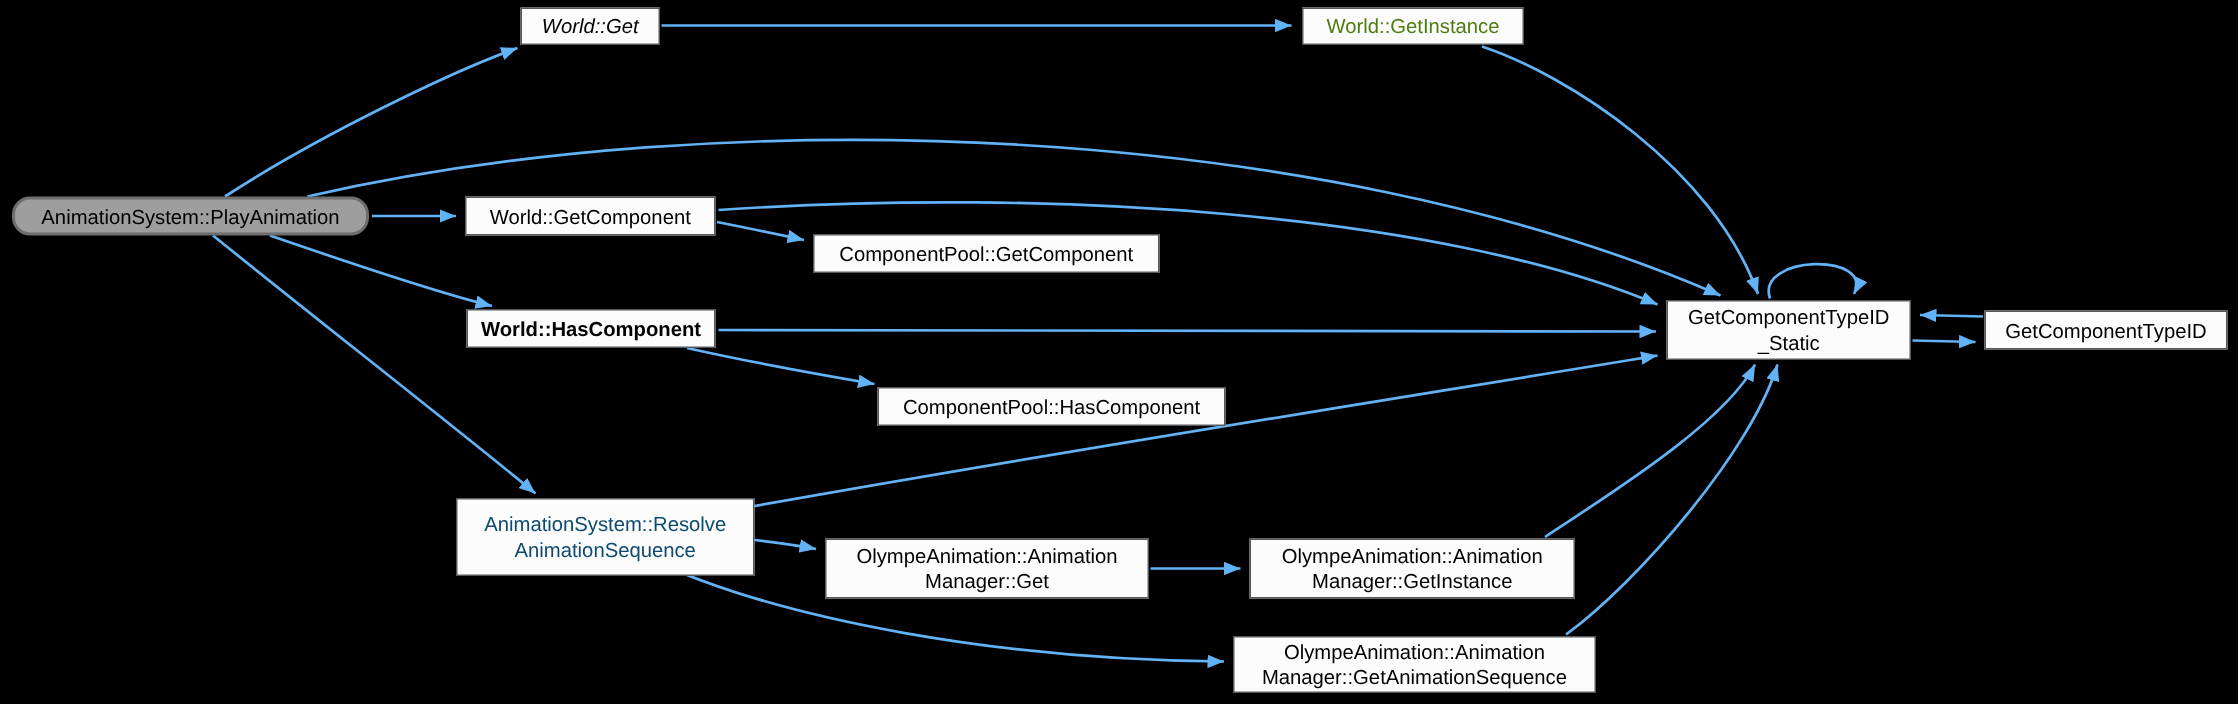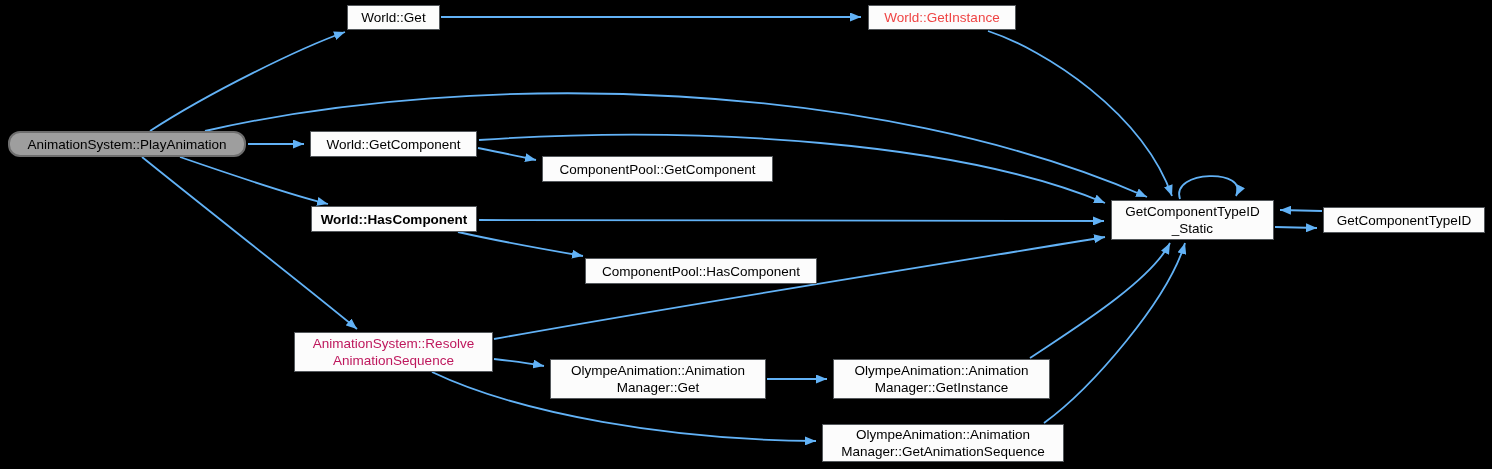--- a/index.html
+++ b/index.html
@@ -57,30 +57,30 @@
         <path d="M 767,379 L 827,379" fill="none" stroke="#62B2F6" stroke-width="1.8" marker-end="url(#arrow)"></path>
         <path d="M 1030,358 C 1072,330 1150,282 1170,243" fill="none" stroke="#62B2F6" stroke-width="1.8" marker-end="url(#arrow)"></path>
         <path d="M 1044,423 C 1092,388 1168,300 1185,243" fill="none" stroke="#62B2F6" stroke-width="1.8" marker-end="url(#arrow)"></path>
         <path d="M 1275,227 L 1317,228" fill="none" stroke="#62B2F6" stroke-width="1.8" marker-end="url(#arrow)"></path>
         <path d="M 1322,211 L 1280,210" fill="none" stroke="#62B2F6" stroke-width="1.8" marker-end="url(#arrow)"></path>
         <path d="M 1180,199 C 1170,170 1250,168 1236,196" fill="none" stroke="#62B2F6" stroke-width="1.8" marker-end="url(#arrow)"></path>
       </g>
   </svg>
   <div id="node-layer">
       <div class="node main" style="left: 8px; top: 131px; width: 238px; height: 26px; background: rgb(158, 158, 158); border-color: rgb(110, 110, 110); color: rgb(0, 0, 0); border-radius: 12px;">AnimationSystem::PlayAnimation</div>
-      <div class="node" style="left: 347px; top: 5px; width: 93px; height: 25px; background: rgb(252, 252, 252); border-color: rgb(84, 88, 92); color: rgb(0, 0, 0);">World::Get</div>
-      <div class="node" style="left: 868px; top: 5px; width: 148px; height: 25px; background: rgb(252, 252, 252); border-color: rgb(84, 88, 92); color: #ef4444;">World::GetInstance</div>
+      <div class="node" style="left: 347px; top: 5px; width: 93px; height: 25px; background: rgb(252, 252, 252); border-color: rgb(84, 88, 92); color: rgb(0, 0, 0); font-style: italic;">World::Get</div>
+      <div class="node" style="left: 868px; top: 5px; width: 148px; height: 25px; background: rgb(252, 252, 252); border-color: rgb(84, 88, 92); color: #4d7c0f;">World::GetInstance</div>
       <div class="node" style="left: 310px; top: 131px; width: 167px; height: 26px; background: rgb(252, 252, 252); border-color: rgb(84, 88, 92); color: rgb(0, 0, 0);">World::GetComponent</div>
       <div class="node" style="left: 542px; top: 156px; width: 231px; height: 26px; background: rgb(252, 252, 252); border-color: rgb(84, 88, 92); color: rgb(0, 0, 0);">ComponentPool::GetComponent</div>
       <div class="node" style="left: 311px; top: 206px; width: 166px; height: 26px; background: rgb(252, 252, 252); border-color: rgb(84, 88, 92); color: rgb(0, 0, 0); font-weight: bold;">World::HasComponent</div>
       <div class="node" style="left: 541px; top: 258px; width: 232px; height: 26px; background: rgb(252, 252, 252); border-color: rgb(84, 88, 92); color: rgb(0, 0, 0); margin-left: 44px;">ComponentPool::HasComponent</div>
       <div class="node" style="left: 1111px; top: 200px; width: 163px; height: 40px; background: rgb(252, 252, 252); border-color: rgb(84, 88, 92); color: rgb(0, 0, 0);">GetComponentTypeID
 _Static</div>
       <div class="node" style="left: 1323px; top: 207px; width: 162px; height: 26px; background: rgb(252, 252, 252); border-color: rgb(84, 88, 92); color: rgb(0, 0, 0);">GetComponentTypeID</div>
-      <div class="node" style="left: 294px; top: 332px; width: 199px; height: 40px; background: rgb(252, 252, 252); border-color: rgb(84, 88, 92); color: #be185d;">AnimationSystem::Resolve
+      <div class="node" style="left: 304px; top: 332px; width: 199px; height: 52px; background: rgb(252, 252, 252); border-color: rgb(84, 88, 92); color: #0c4a6e;">AnimationSystem::Resolve
 AnimationSequence</div>
       <div class="node" style="left: 550px; top: 359px; width: 216px; height: 40px; background: rgb(252, 252, 252); border-color: rgb(84, 88, 92); color: rgb(0, 0, 0);">OlympeAnimation::Animation
 Manager::Get</div>
       <div class="node" style="left: 833px; top: 359px; width: 217px; height: 40px; background: rgb(252, 252, 252); border-color: rgb(84, 88, 92); color: rgb(0, 0, 0);">OlympeAnimation::Animation
 Manager::GetInstance</div>
       <div class="node" style="left: 822px; top: 424px; width: 242px; height: 38px; background: rgb(252, 252, 252); border-color: rgb(84, 88, 92); color: rgb(0, 0, 0);">OlympeAnimation::Animation
 Manager::GetAnimationSequence</div>
     </div>
 </div>
 

